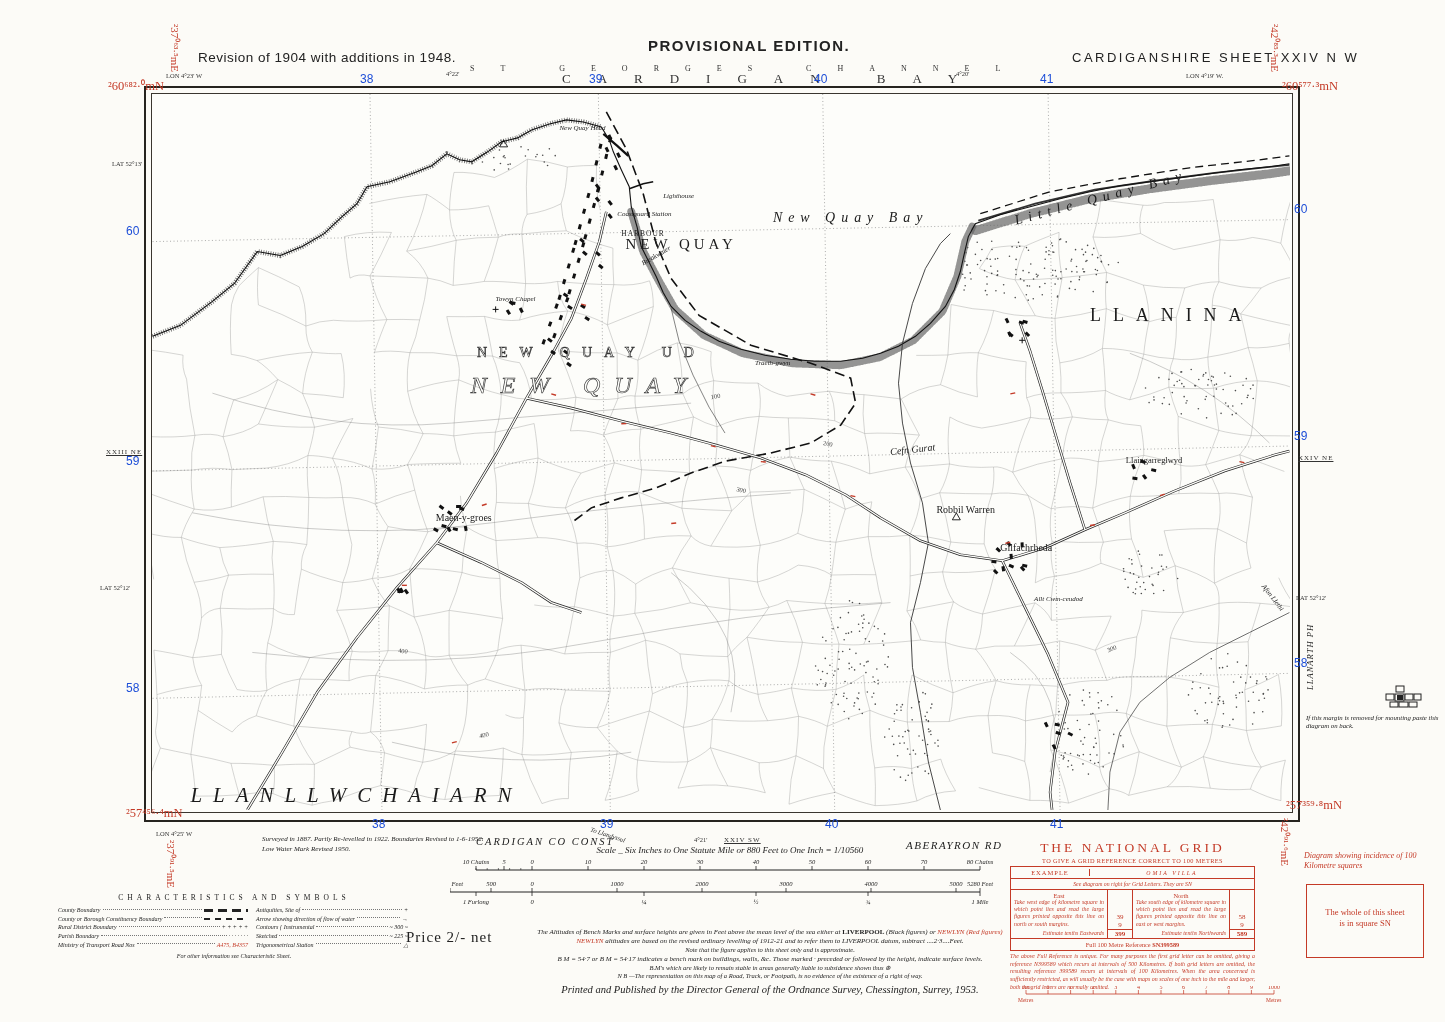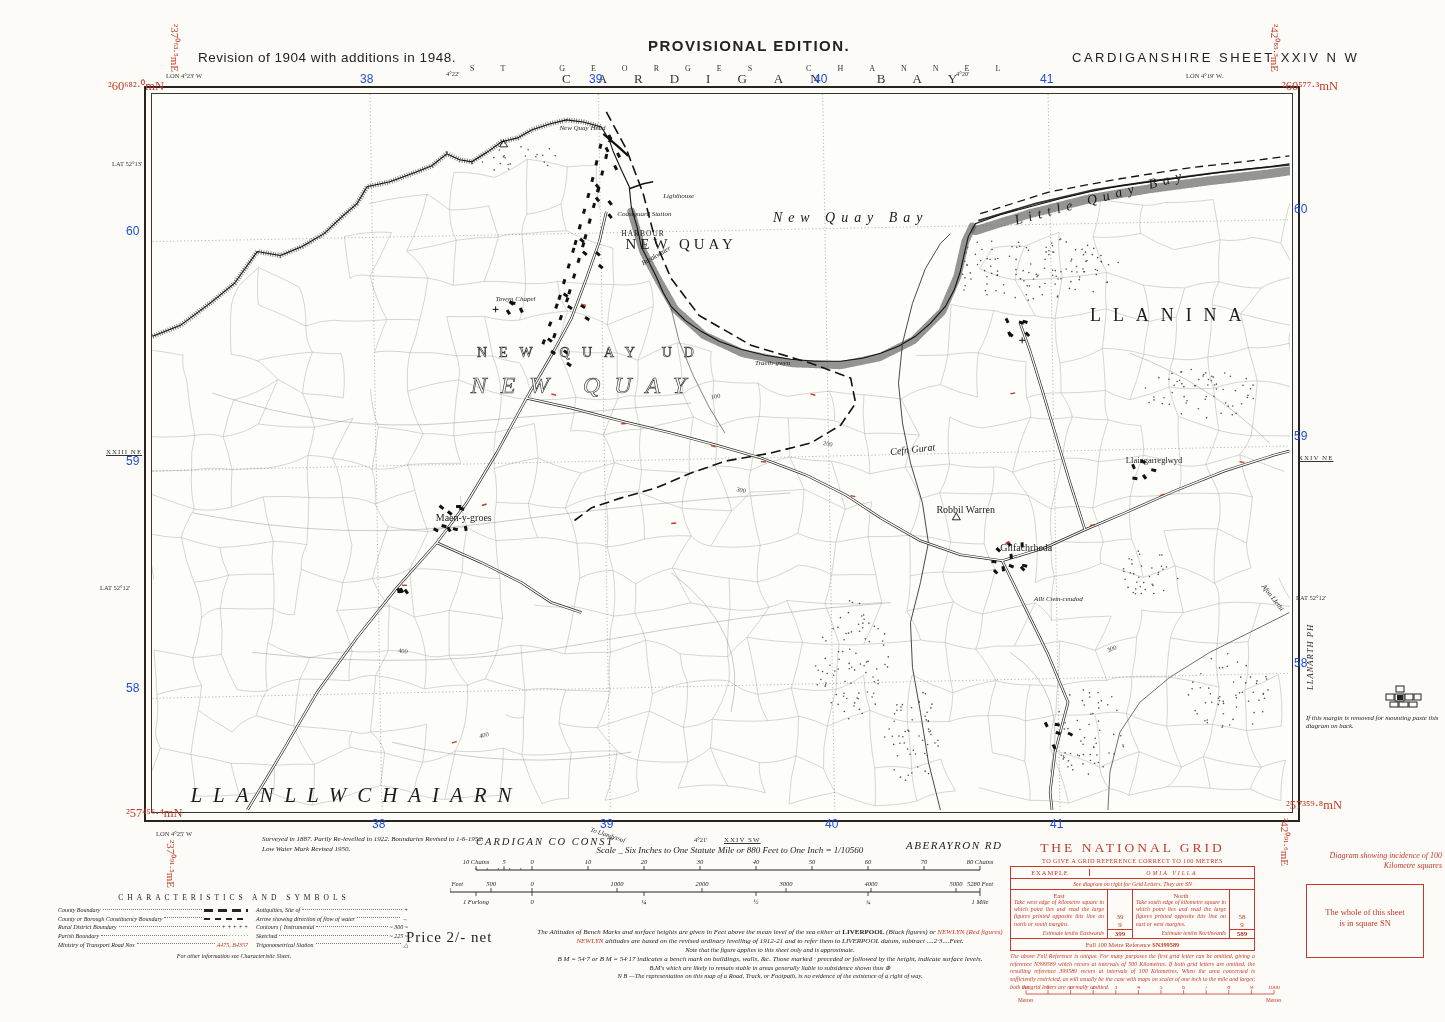--- a/index.html
+++ b/index.html
@@ -68,21 +68,21 @@
   .ng-body{flex:1;padding:2px 3px;}
   .ng-head{text-align:center;font-size:6.5px;}
   .ng-instr{font-style:italic;text-align:justify;line-height:1.25;}
   .ng-est{font-style:italic;text-align:right;margin-top:2px;}
   .ng-nums{width:24px;border-left:1px solid #c43a27;display:flex;flex-direction:column;justify-content:flex-end;text-align:center;font-size:7px;}
   .ng-tot{border-top:1px solid #c43a27;font-weight:bold;}
   .ng-r4{border-top:1px solid #c43a27;text-align:center;height:11px;line-height:11px;font-size:6.3px;}
   .ng-para{font-size:5.9px;font-style:italic;text-align:justify;line-height:1.3;margin-top:2px;}
   #metre-svg{left:1008px;top:986px;width:290px;height:30px;}
   
-  .inc-note{left:1304px;top:851px;width:138px;text-align:right;font-size:8px;font-style:italic;color:#c43a27;line-height:1.2;}
+  .inc-note{left:1304px;top:851px;width:138px;text-align:left;font-size:8px;font-style:italic;color:#c43a27;line-height:1.2;}
   .inc-box{left:1306px;top:884px;width:116px;height:72px;border:1.2px solid #c43a27;}
   .inc-box-text{margin-top:22px;text-align:center;font-size:8.5px;color:#c43a27;line-height:1.35;padding:0 8px;}
   .stamp-note{left:1306px;top:714px;width:150px;font-size:6.8px;font-style:italic;color:#222;line-height:1.25;}
   #stamp-svg{left:1384px;top:684px;width:40px;height:28px;}
 </style>
 </head>
 <body>
 
 <div class="page">
 
@@ -1723,20 +1723,21 @@
       <text x="530" y="46" text-anchor="middle" font-size="6.5" font-style="italic" font-family="&quot;Liberation Serif&quot;,serif" fill="#222">1 Mile</text>
     </svg>
 
   <div class="abs notes" id="notes-block">
       <div class="nl nl1"><span>The Altitudes of Bench Marks and surface heights are given in Feet above the mean level of the sea either at </span><span class="bold">LIVERPOOL</span><span> (Black figures) or </span><span class="redtx">NEWLYN</span><span class="redtx"> (Red figures)</span></div>
       <div class="nl nl1"><span class="redtx">NEWLYN</span><span> altitudes are based on the revised ordinary levelling of 1912-21 and to refer them to LIVERPOOL datum, subtract ....2·3....Feet.</span></div>
       <div class="nl nl2"><span>Note that the figure applies to this sheet only and is approximate.</span></div>
       <div class="nl nl1"><span>B M = 54·7 or B M = 54·17 indicates a bench mark on buildings, walls, &amp;c.     Those marked · preceded or followed by the height, indicate surface levels.</span></div>
       <div class="nl nl2"><span>B.M's which are likely to remain stable in areas generally liable to subsidence shown thus ⊕</span></div>
       <div class="nl nl2"><span>N B —The representation on this map of a Road, Track, or Footpath, is no evidence of the existence of a right of way.</span></div>
+      <div class="imprint">Printed and Published by the Director General of the Ordnance Survey, Chessington, Surrey, 1953.</div>
     </div>
 
   <div class="abs natgrid">
     <div class="ng-title">THE  NATIONAL  GRID</div>
     <div class="ng-sub">TO GIVE A GRID REFERENCE CORRECT TO 100 METRES</div>
     <div class="ng-table">
       <div class="ng-r1">
         <div class="ng-ex">EXAMPLE</div>
         <div class="ng-exv">OMIA VILLA</div>
       </div>

